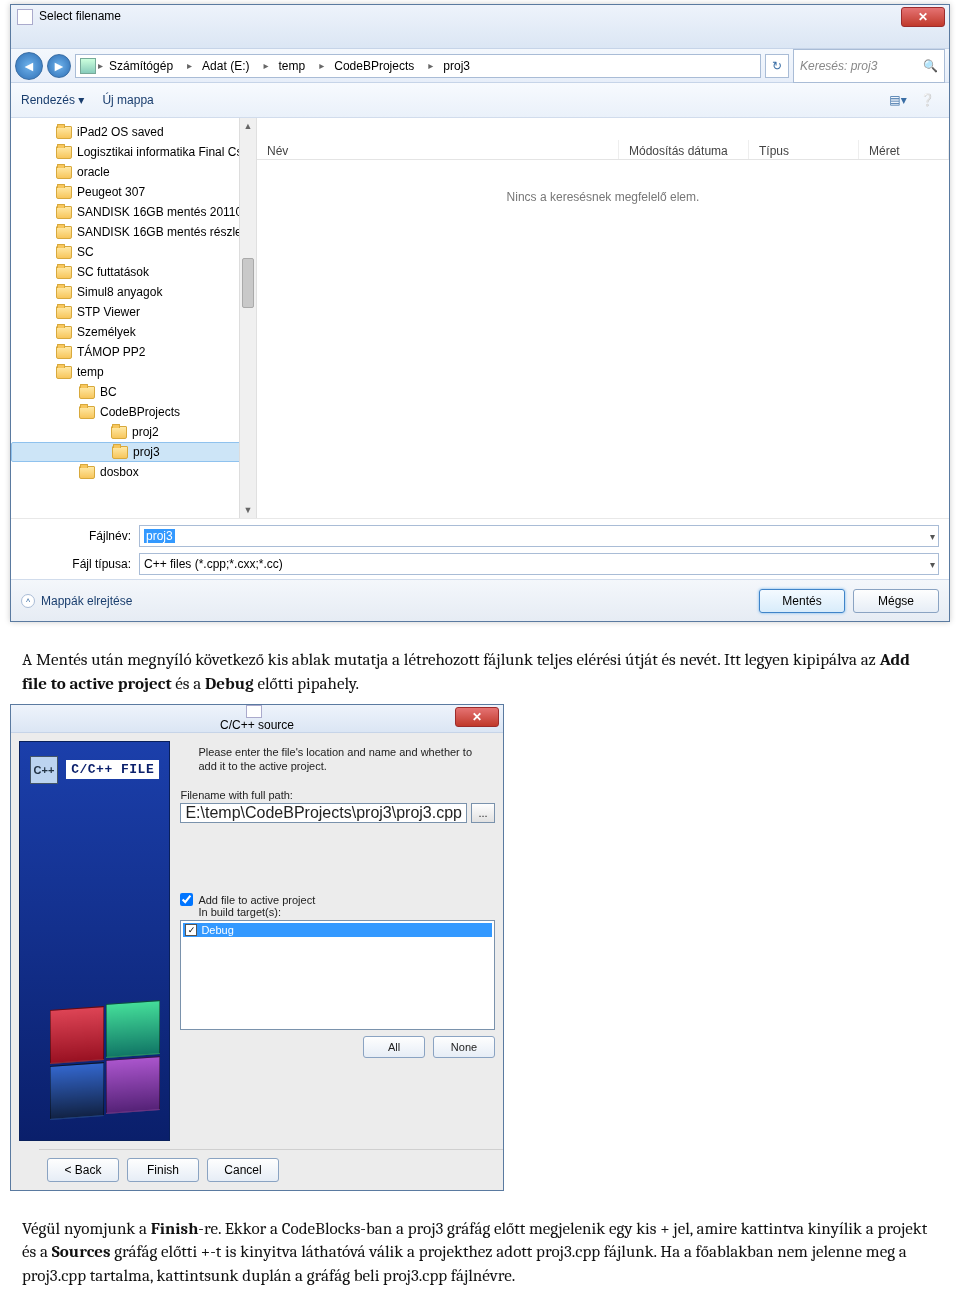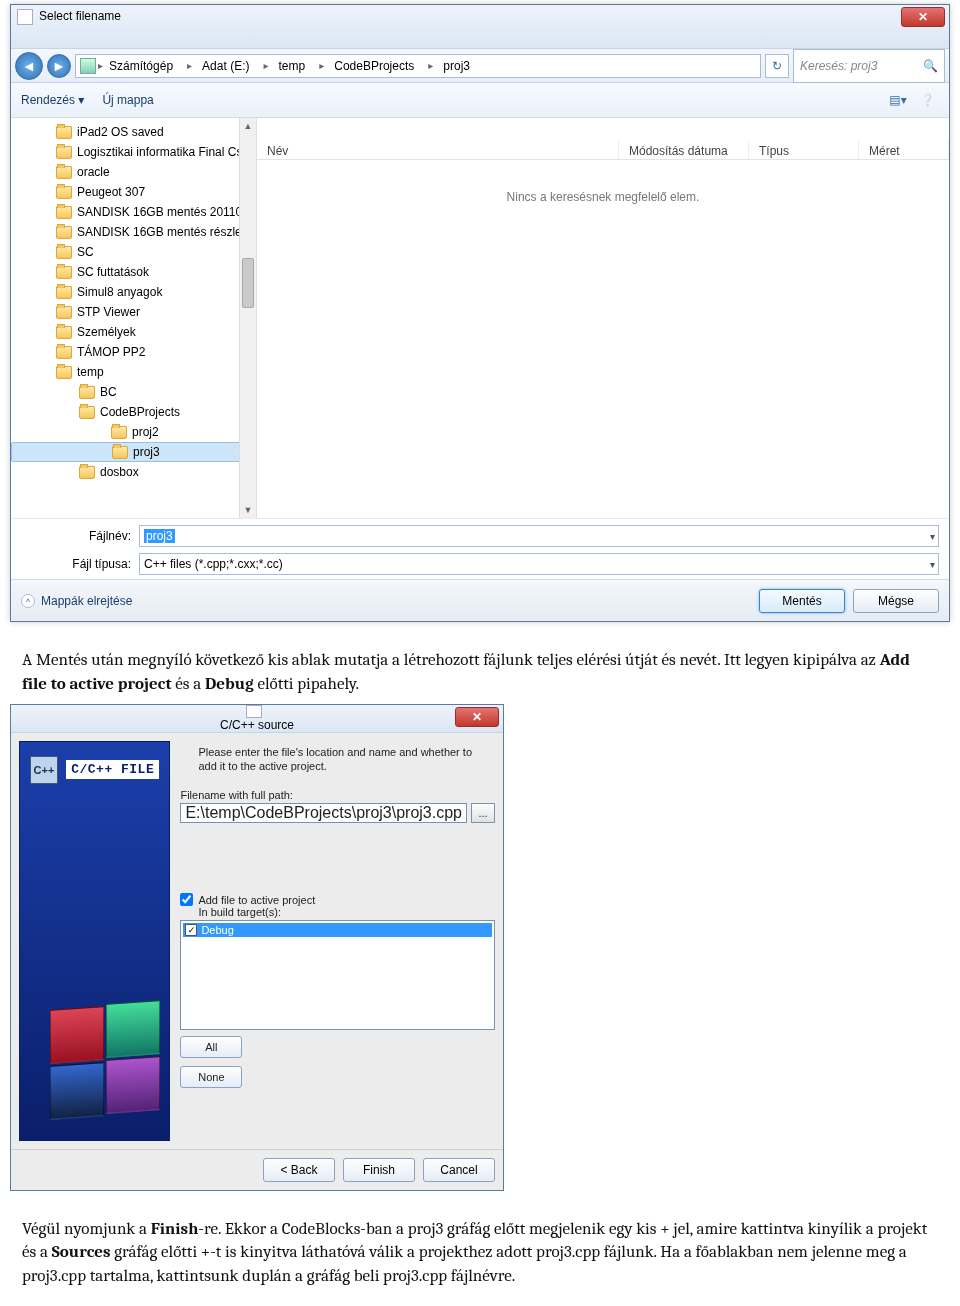--- a/index.html
+++ b/index.html
@@ -164,25 +164,26 @@
   .d2-browse { width:24px;height:20px;border:1px solid #7a92ac;background:linear-gradient(#fefefe,#e1e1e1);font-size:11px;display:flex;align-items:center;justify-content:center;}
   .d2-check { display:flex; align-items:center; gap:5px; margin-top:70px; }
   .d2-check input{width:13px;height:13px;}
   .d2-sub { margin-left:18px; }
   .d2-listbox {
     margin-top:2px; height:110px; background:#fff; border:1px solid #7a92ac; padding:2px;
     font-size:11px;
   }
   .d2-listrow { display:flex; align-items:center; gap:4px; background:#3399ff; color:#fff; padding:1px 2px; width:100%;}
   .d2-listrow .cb { width:12px;height:12px;background:#fff;border:1px solid #555;display:flex;align-items:center;justify-content:center;font-size:9px;color:#000;}
-  .d2-smallbtns { display:flex; gap:8px; justify-content:flex-end; margin-top:6px;flex-direction:column;}
+  .d2-smallbtns { display:flex; gap:8px; justify-content:flex-end; margin-top:6px;}
   .d2-sbtn { width:62px;height:22px;border:1px solid #8aa3c2;border-radius:3px;background:linear-gradient(#fefefe,#e6edf6);font-size:11px;display:flex;align-items:center;justify-content:center;}
   .d2-footer {
-    border-top:1px solid #cfcfcf; padding:8px; display:flex; justify-content:flex-end; gap:8px;
+    border-top:1px solid #cfcfcf; padding:8px; display:flex; gap:8px;
     background:#ececec;
+    margin-left:28px;
   }
   .d2-fbtn { width:72px;height:24px;border:1px solid #8aa3c2;border-radius:3px;background:linear-gradient(#fefefe,#e6edf6);font-size:12px;display:flex;align-items:center;justify-content:center;}
   
 </style>
 </head>
 <body>
 
 <div class="win7-dialog">
   <div class="win7-titlebar">
     <span style="width:16px;height:16px;background:#fff;border:1px solid #aac;display:inline-block;"></span>

